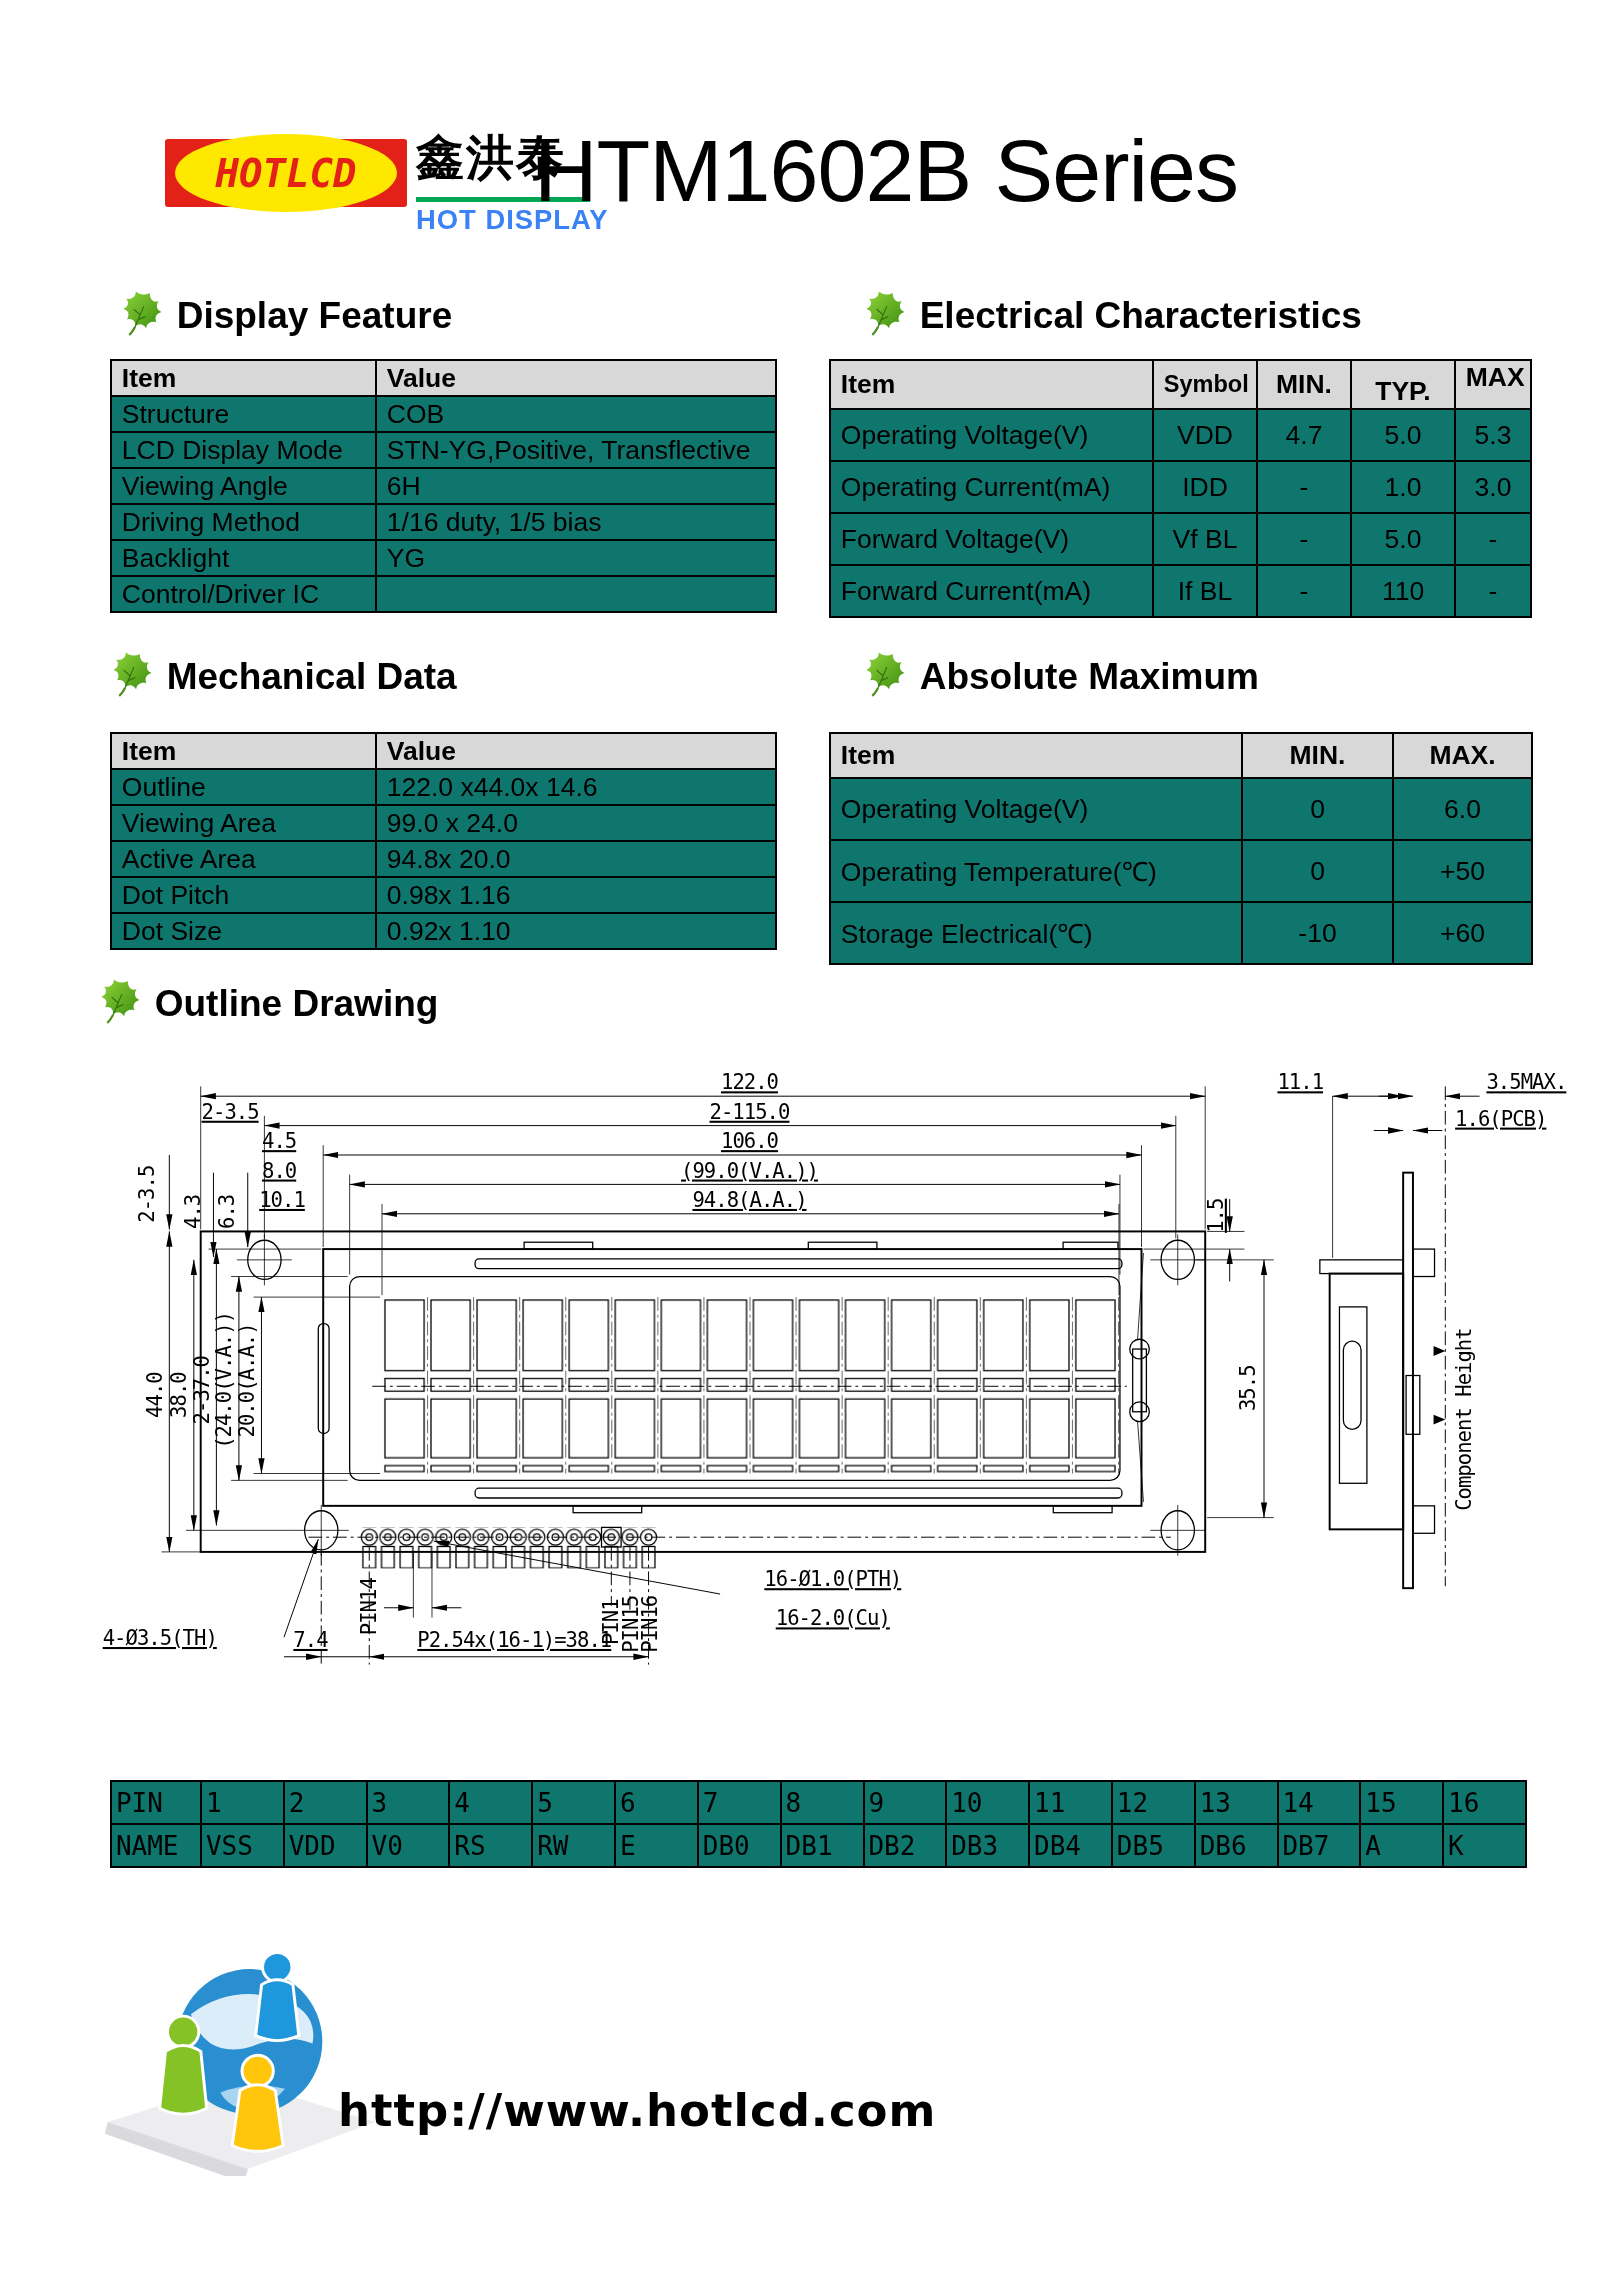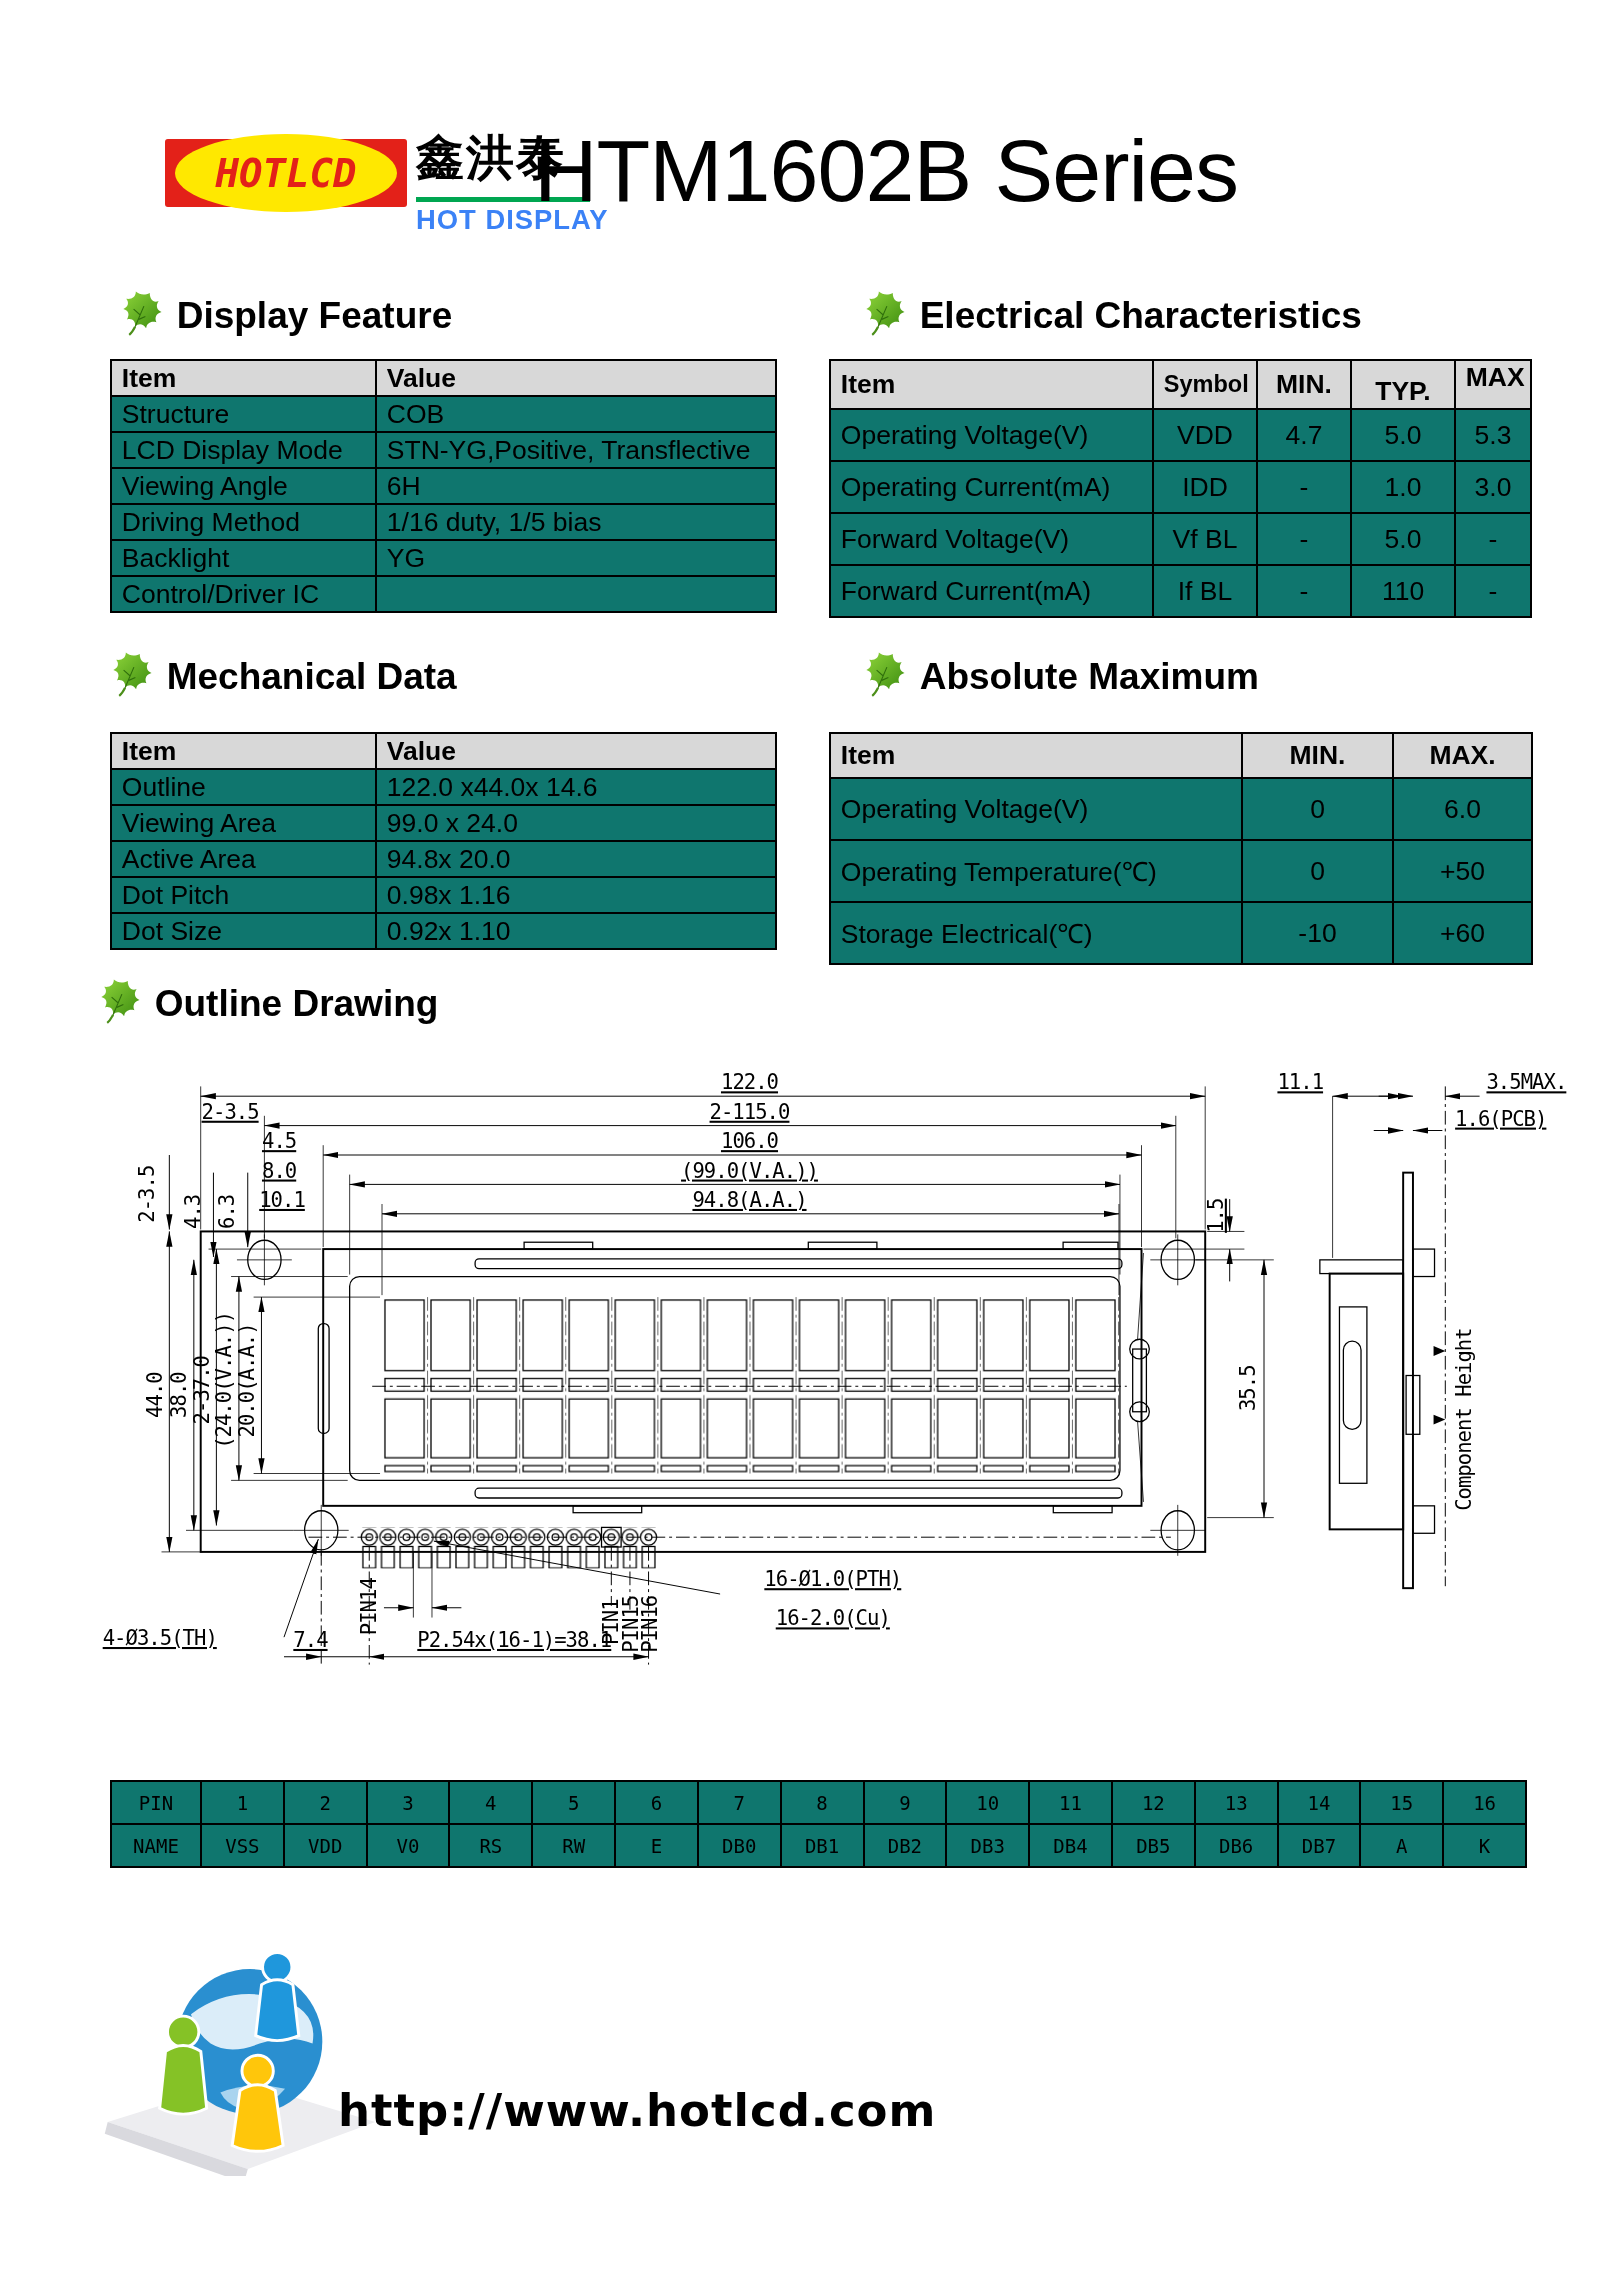--- a/index.html
+++ b/index.html
@@ -29,22 +29,22 @@
   table.spec { border-collapse:collapse; border:2.9px solid #000; background:#0f766e; table-layout:fixed; }
   table.spec td { border:2px solid #000; font-size:26.5px; padding:1px 9.8px; overflow:hidden; white-space:nowrap; }
   table.spec tr.hd td { background:#d8d8d8; font-weight:bold; }
   td.c { text-align:center; }
   #tbl-df td, #tbl-md td { height:36px; }
   #tbl-ec tr.hd td { height:49px; }
   #tbl-ec td { height:52px; }
   #tbl-am tr.hd td { height:45px; }
   #tbl-am td { height:62px; }
   #tbl-pin { border:2px solid #000; }
-  #tbl-pin td { border:2px solid #000; height:43px; text-align:center;
-                font-family:"DejaVu Sans Mono", monospace; font-size:19px; padding:0 3.9px; }
+  #tbl-pin td { border:2px solid #000; height:43px; 
+                font-family:"DejaVu Sans Mono", monospace; font-size:26px; padding:0 3.9px; }
 
   
   .ln  { fill:none; stroke:#000; stroke-width:1.3px; }
   .ln2 { fill:none; stroke:#000; stroke-width:2px; }
   .dim { fill:none; stroke:#000; stroke-width:1px; }
   .thin{ fill:none; stroke:#000; stroke-width:0.8px; }
   .cl  { fill:none; stroke:#000; stroke-width:1px; stroke-dasharray:14 4 3 4; }
   text.dl { font-family:"DejaVu Sans Mono", monospace; font-size:21px; fill:#000; letter-spacing:-1px; }
   text.u { text-decoration:underline; }
 

